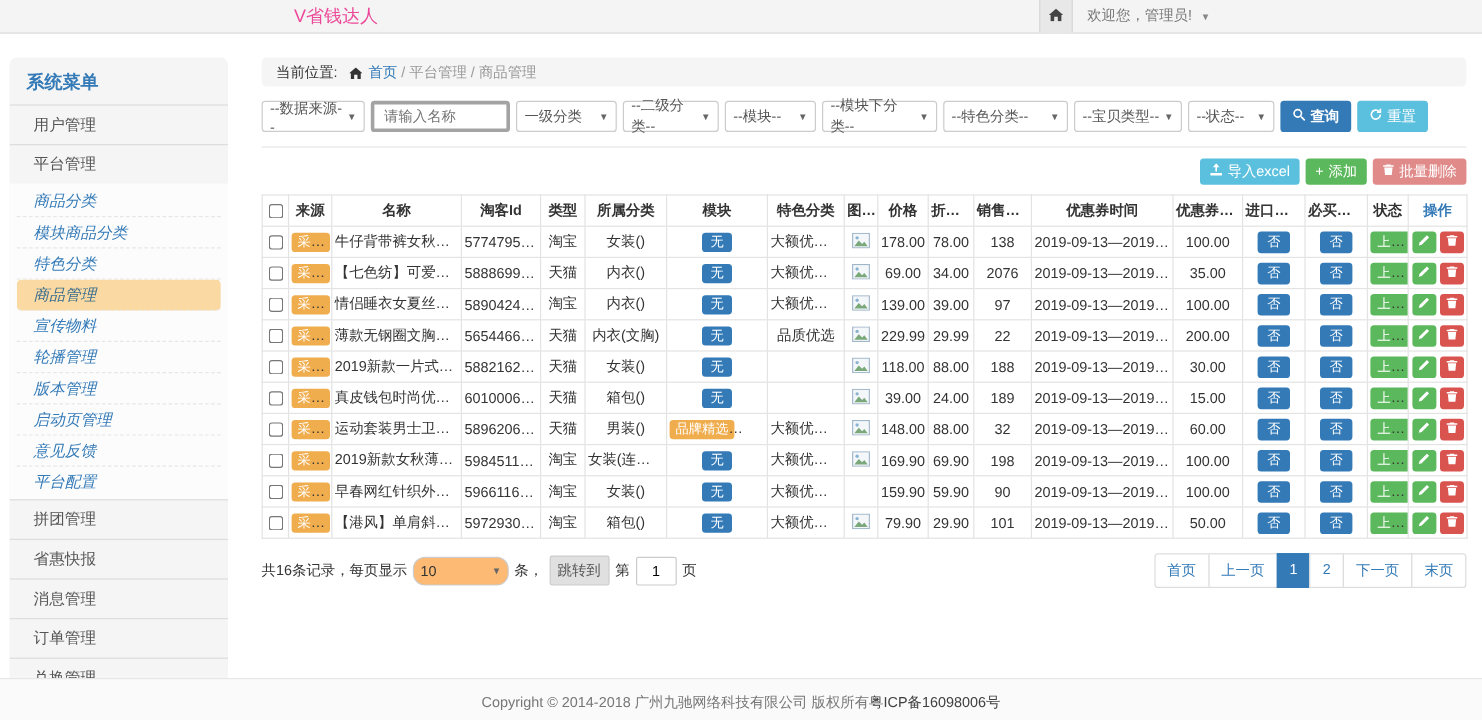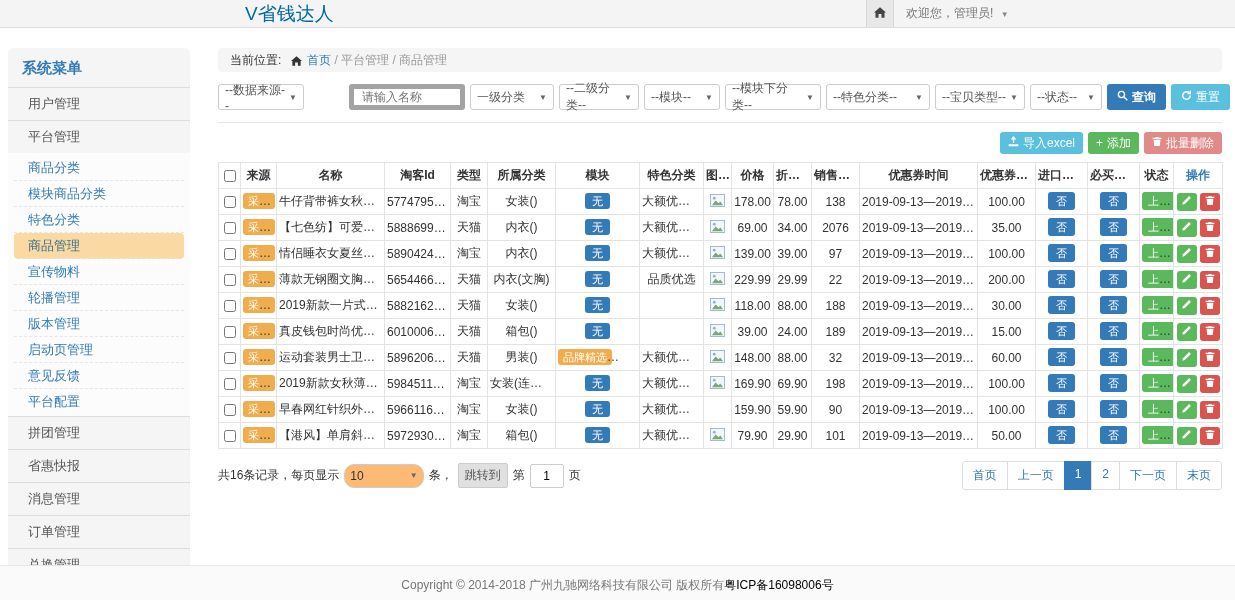--- a/index.html
+++ b/index.html
@@ -2,44 +2,44 @@
 <html><head>
 <meta charset="utf-8">
 <style>
   * { box-sizing: border-box; }
   body {
     margin:0; width:1235px; height:600px; position:relative; overflow:hidden;
     background:#fff; color:#333; font-family:"Liberation Sans","DejaVu Sans",sans-serif; font-size:12px;
   }
   
   .topbar { position:absolute; top:0; left:0; right:0; height:28px; background:#f4f4f4; border-bottom:1px solid #ddd; }
-  .app-title { position:absolute; left:245px; top:0; line-height:27px; font-size:19px; color:#0369a1; }
+  .app-title { position:absolute; left:245px; top:0; line-height:27px; font-size:15px; color:#ec4899; }
   .home-box { position:absolute; left:866px; top:0; width:28px; height:27px; background:#e8e8e8;
     border-left:1px solid #d8d8d8; border-right:1px solid #d8d8d8; display:flex; align-items:center; justify-content:center; color:#444; cursor:pointer; }
   .welcome { position:absolute; left:906px; top:0; line-height:27px; color:#777; cursor:pointer; }
   .welcome .caret { font-size:8px; color:#888; margin-left:4px; }
   
   .sidebar { position:absolute; left:8px; top:48px; width:182px; background:#f5f5f5; border-radius:6px; overflow:hidden; }
   .side-title { color:#337ab7; font-weight:bold; font-size:15px; padding:11px 14px 9px; }
   .side-top { border-top:1px solid #ddd; padding:8px 20px; font-size:13px; color:#555; cursor:pointer; line-height:16px; }
   .side-sub { background:#fcfcfc; padding:2px 6px; }
-  .side-sub-item { color:#337ab7; font-size:13px; padding:4px 14px; line-height:17px; border-bottom:1px dashed #e6e6e6; cursor:pointer; }
+  .side-sub-item { color:#337ab7; font-size:13px; padding:4px 14px; line-height:17px; border-bottom:1px dashed #e6e6e6; cursor:pointer;font-style:italic; }
   .side-sub-item:last-child { border-bottom:none; }
   .side-sub-item.active { background:#fbd9a2; border-radius:4px; color:#3a6e8f; }
   
   .main { position:absolute; left:218px; top:48px; width:1004px; }
   .breadcrumb { background:#f5f5f5; border-radius:4px; padding:5px 12px; color:#333; margin-bottom:12px; line-height:14px; }
   .breadcrumb .link { color:#337ab7; cursor:pointer; }
   .breadcrumb .sep, .breadcrumb .muted { color:#999; }
   .breadcrumb svg { vertical-align:-2px; margin:0 2px 0 6px; }
   .filters { display:flex; gap:5px; align-items:flex-start; }
   .select-box { border:1px solid #ccc; border-radius:3px; background:#fff; height:26px; display:flex;
     align-items:center; justify-content:space-between; padding:0 6px; color:#555; cursor:pointer; flex:none; }
   .select-box .caret { font-size:8px; color:#666; margin-left:4px; }
-  .text-input { border:5px solid #a3a3a3; border-radius:3px; height:26px; padding:0 8px; font-size:12px; width:116px; color:#555; flex:none;margin-left:40px; }
+  .text-input { border:3px solid #a3a3a3; border-radius:3px; height:26px; padding:0 8px; font-size:12px; width:116px; color:#555; flex:none; }
   .btn { border:none; border-radius:3px; color:#fff; height:26px; padding:0 10px; font-size:12px;
     display:inline-flex; align-items:center; gap:4px; cursor:pointer; flex:none; }
   .btn-primary { background:#337ab7;font-weight:bold; }
   .btn-info { background:#5bc0de; }
   .divider { border-top:1px solid #e7e7e7; margin:12px 0 0; }
   .toolbar { display:flex; justify-content:flex-end; gap:5px; margin:9px 0 8px; }
   .toolbar .btn { height:22px; padding:0 8px; }
   .btn-success { background:#5cb85c; }
   .btn-danger-soft { background:#e08a8a; }
   
@@ -67,21 +67,21 @@
   .jump-btn { background:#e0e0e0; border:1px solid #ccc; border-radius:2px; padding:3px 6px; color:#555; cursor:pointer; }
   .page-input { width:34px; height:24px; border:1px solid #ccc; border-radius:2px; text-align:center; font-size:12px; }
   .pager { display:flex; }
   .pager .pg { border:1px solid #ddd; padding:5px 10px; color:#337ab7; margin-left:-1px; background:#fff; cursor:pointer; }
   .pager .pg:first-child { border-radius:3px 0 0 3px; margin-left:0; }
   .pager .pg:last-child { border-radius:0 3px 3px 0; }
   .pager .pg.active { background:#337ab7; color:#fff; border-color:#337ab7; }
   
   .footer { position:absolute; left:0; right:0; bottom:0; height:35px; background:#fafafa; border-top:1px solid #e7e7e7;
     text-align:center; padding-top:11px; color:#777; z-index:5; }
-  .footer .icp { color:#000000; cursor:pointer; }
+  .footer .icp { color:#404040; cursor:pointer; }
 </style>
 </head>
 <body>
 
 <div class="topbar"></div>
 <div class="app-title">V省钱达人</div>
 <div class="home-box">
   <span><svg width="12" height="11" viewBox="0 0 16 14" fill="currentColor">
         <path d="M8 0L0 7h2v7h4V9h4v5h4V7h2z"></path>
       </svg></span>

